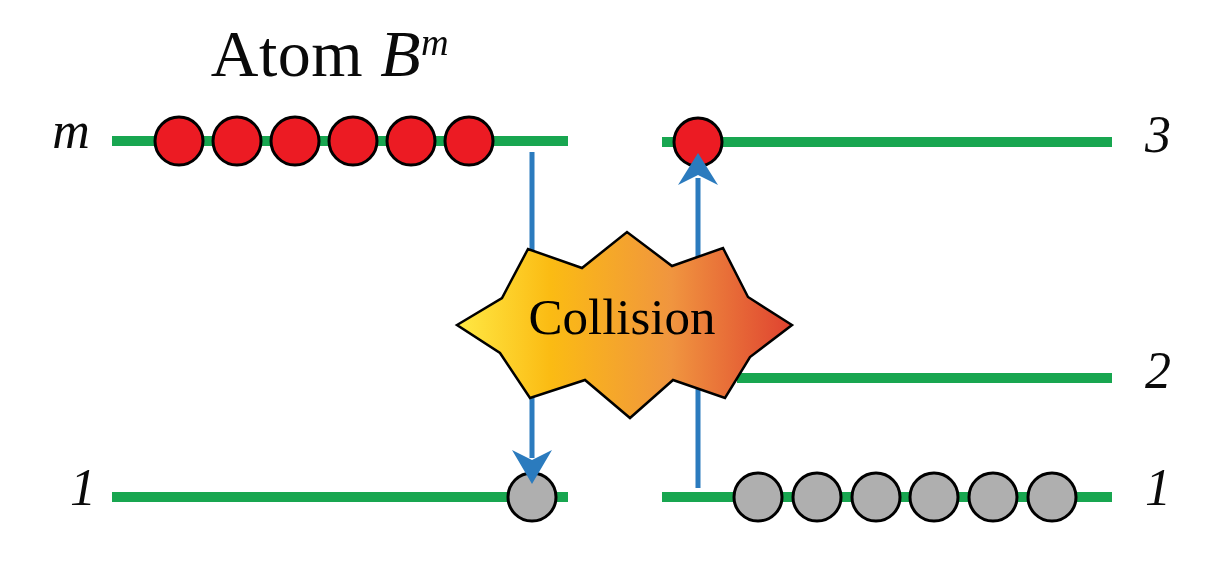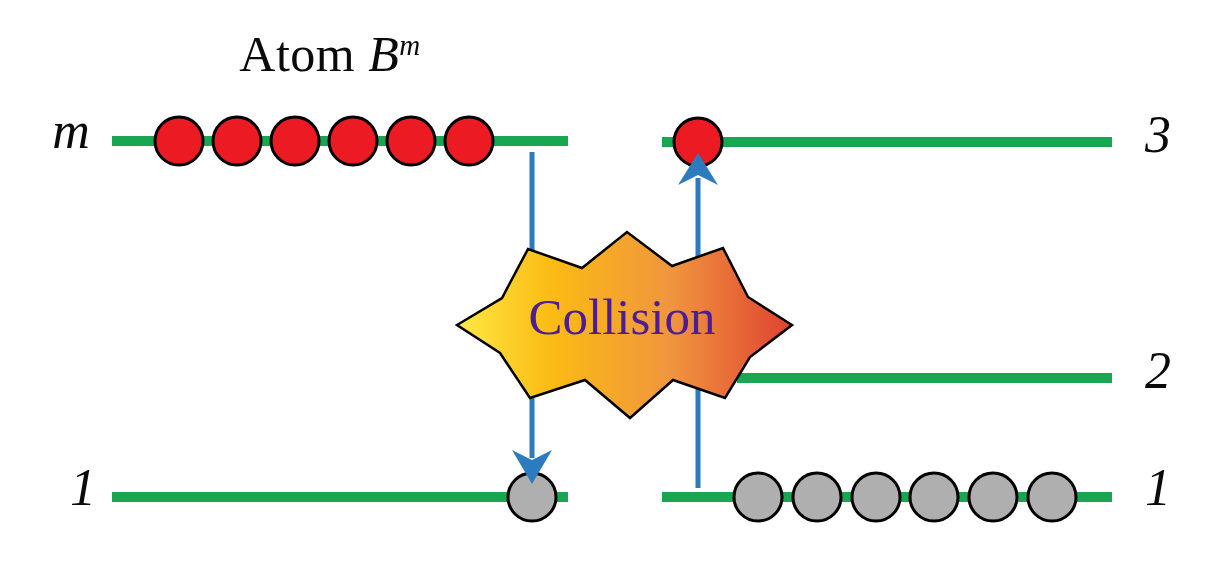--- a/index.html
+++ b/index.html
@@ -13,38 +13,38 @@
   }
   .stage svg { position: absolute; left: 0; top: 0; }
   .overlay-label {
     position: absolute;
     transform: translate(-50%, -50%);
     white-space: nowrap;
     color: #0a0a0a;
     line-height: 1;
   }
   .atom-title {
-    font-size: 50px;
+    font-size: 66px;
     font-style: normal;
     letter-spacing: 0.5px;
     text-align: right;
   }
   .atom-title .sym { font-style: italic; }
   .atom-title sup {
     font-style: italic;
     font-size: 0.58em;
     vertical-align: 0.55em;
   }
   .level-label {
     font-size: 52px;
     font-style: italic;
   }
   .collision-label {
     font-size: 51px;
-    color: #4c1d95;
+    color: #000000;
     font-style: normal;
   }
 </style>
 </head>
 <body>
 
 <div class="stage">
 
   <svg width="1218" height="568" viewBox="0 0 1218 568">
     <defs>

